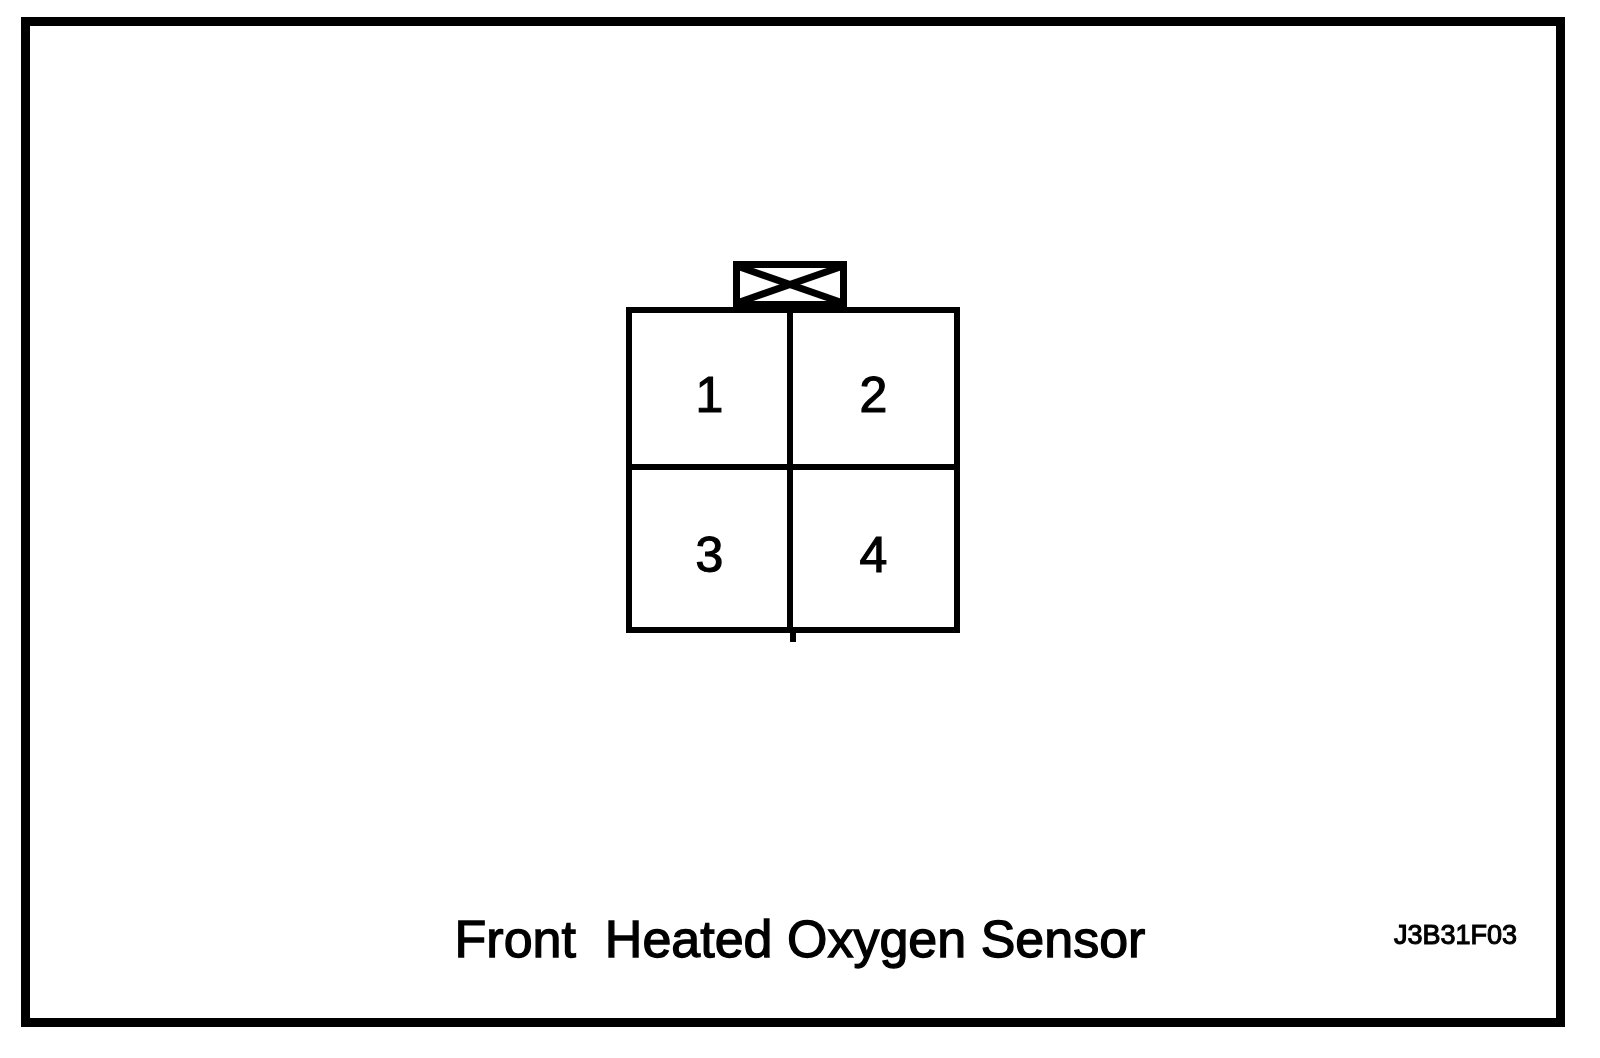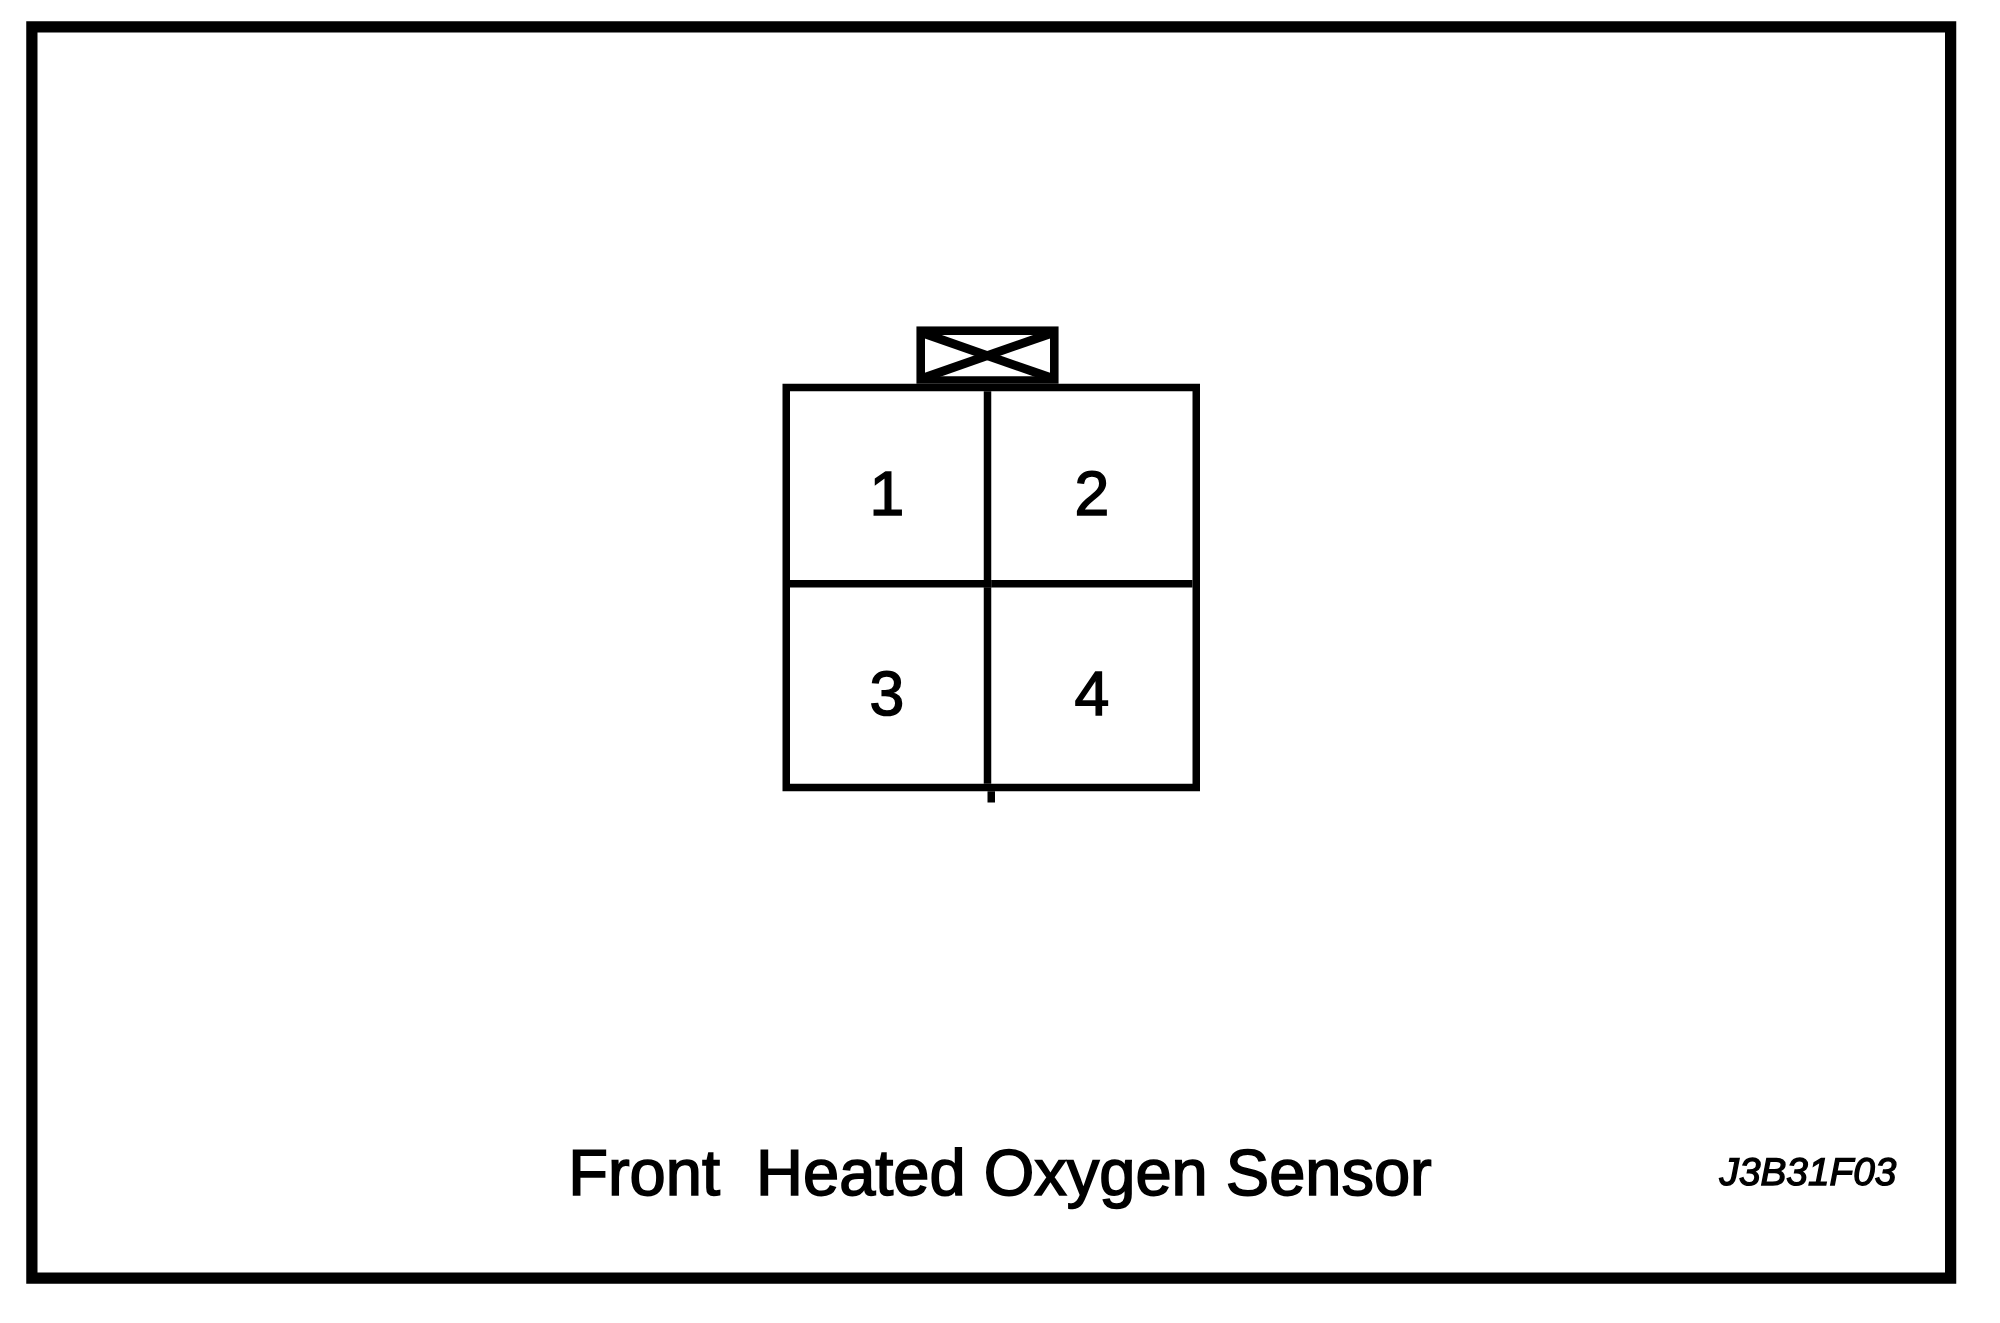--- a/index.html
+++ b/index.html
@@ -73,23 +73,22 @@
     text-align: center;
     font-size: 52px;
     line-height: 65px;
     white-space: pre;
     -webkit-text-stroke: 1.3px #000000;
   }
   .figure-code {
     position: absolute;
     right: 39px;
     top: 894px;
-    font-size: 31px;
+    font-size: 27px;
     line-height: normal;
-    font-style: italic;
     -webkit-text-stroke: 1.1px #000000;
   }
 </style>
 </head>
 <body>
 
 <div class="frame">
 
   <svg class="keyway" viewBox="0 0 114 47" preserveAspectRatio="none">
     <rect x="3.5" y="3.5" width="107" height="40" fill="none" stroke="#000000" stroke-width="7"></rect>

